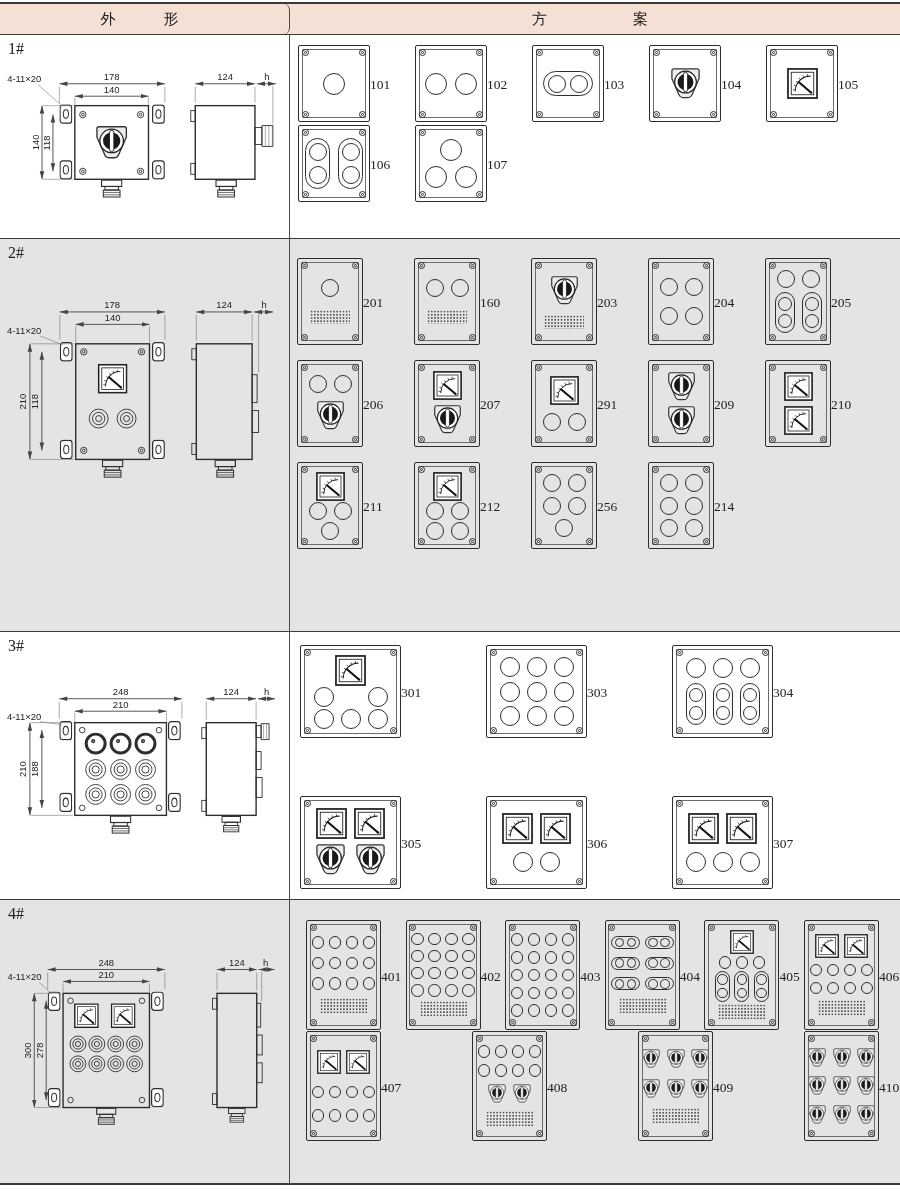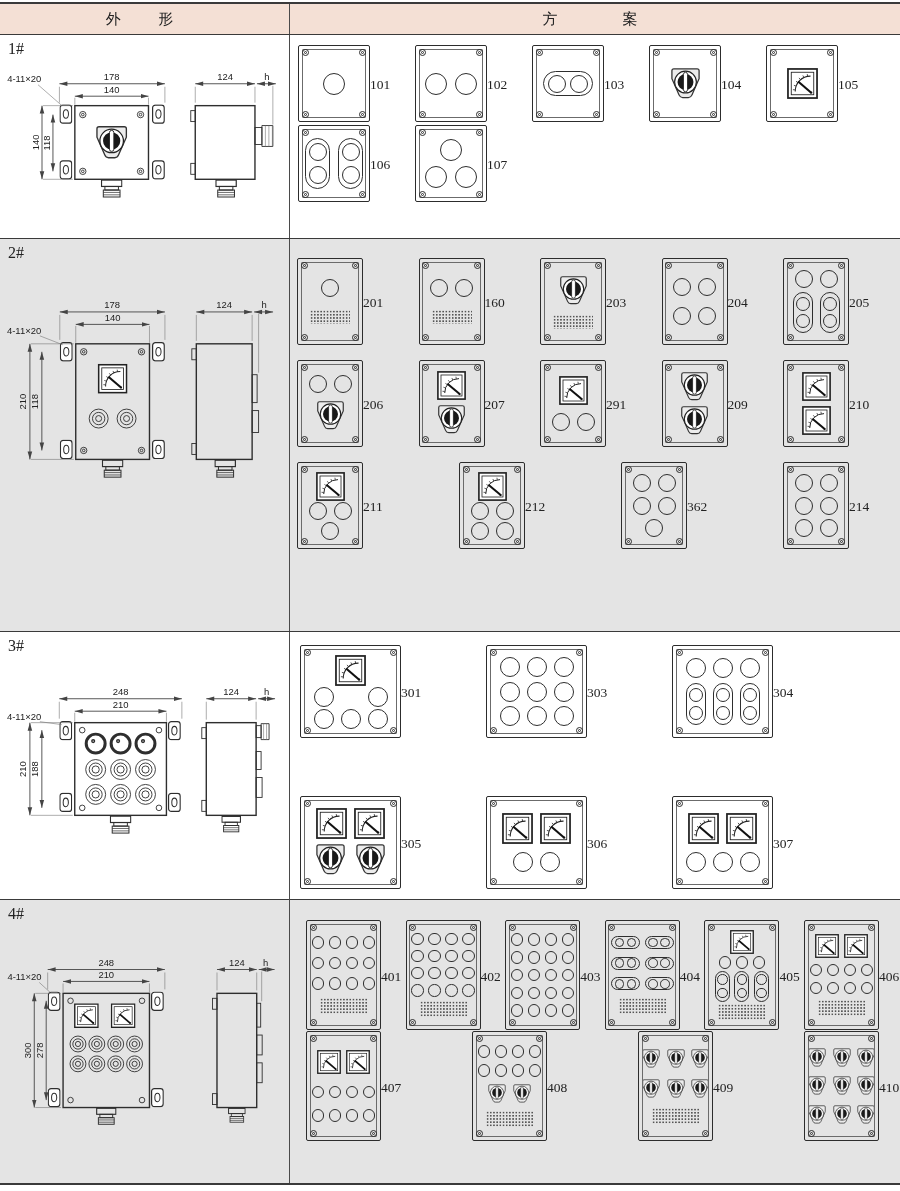--- a/index.html
+++ b/index.html
@@ -1,22 +1,22 @@
 <!DOCTYPE html>
 <html><head>
 <meta charset="utf-8">
 <style>
   html,body{margin:0;padding:0;background:#fff;}
   .page{position:relative;width:900px;height:1191px;background:#fff;overflow:hidden;
         font-family:"Liberation Serif",serif;color:#222;}
   
   .thead{display:grid;grid-template-columns:290px 1fr;box-sizing:border-box;height:33px;margin-top:2px;
          border-top:2px solid #3a3a3a;border-bottom:1.5px solid #3a3a3a;background:#f4e0d5;}
-  .th{display:flex;align-items:center;justify-content:center;font-family:Liberation Serif, serif;
-      font-size:15px;letter-spacing:10px;color:#222;white-space:pre;}
+  .th{display:flex;align-items:center;justify-content:center;font-family:Liberation Mono, monospace;
+      font-size:15px;letter-spacing:10px;color:#222;white-space:pre;border-radius:6px;}
   .th.leftH{border-right:1.3px solid #4a4a4a;}
   .trow{display:grid;grid-template-columns:290px 1fr;box-sizing:border-box;border-bottom:1.5px solid #3a3a3a;position:relative;}
   .trow:last-of-type{border-bottom:2px solid #3a3a3a;}
   .trow.alt{background:#e4e4e4;}
   .cell-left{position:relative;border-right:1.3px solid #4a4a4a;}
   .row-label{position:absolute;top:5px;left:8px;font-size:16px;font-family:"Liberation Serif",serif;}
   .cell-left svg.drawing{position:absolute;left:0;top:0;width:100%;height:100%;}
   
   .schemes{display:flex;flex-wrap:wrap;align-content:flex-start;box-sizing:border-box;}
   .scheme-cell{display:flex;flex-direction:row;align-items:center;width:var(--cellw);margin-bottom:var(--mb);}
@@ -42,21 +42,21 @@
   .it-sh .shc{width:var(--shc);height:var(--shc);border:1.2px solid #2e2e2e;border-radius:50%;box-sizing:border-box;}
   .it-plate{width:var(--plw);height:var(--plh);
             background-image:radial-gradient(#555 0.8px,transparent 0.95px);background-size:3.2px 3.2px;}
   .scheme-label{margin-top:3px;font-size:13.5px;font-family:"Liberation Serif",serif;text-align:center;}
   
   .r1{--cellw:117px;--pw:72px;--ph:77px;--circ:22px;--meter:31px;--sw:33px;
       --svw:25px;--svh:51px;--svc:18px;--shw:50px;--shh:25px;--shc:18px;
       --plw:40px;--plh:15px;--gap:8px;--mb:3px;padding:10px 0 0 8px;}
   .r2{--cellw:117px;--pw:66px;--ph:87px;--circ:18px;--meter:29px;--sw:31px;
       --svw:20px;--svh:41px;--svc:14px;--shw:44px;--shh:20px;--shc:14px;
-      --plw:40px;--plh:14px;--gap:7px;--mb:15px;padding:19px 0 0 7px;justify-content:space-between;}
+      --plw:40px;--plh:14px;--gap:7px;--mb:15px;padding:19px 0 0 7px;}
   .r3{--cellw:146px;--pw:101px;--ph:93px;--circ:20px;--meter:31px;--sw:33px;
       --svw:20px;--svh:42px;--svc:14px;--shw:46px;--shh:22px;--shc:15px;
       --plw:44px;--plh:15px;--gap:7px;--mb:18px;padding:13px 0 0 10px;gap:40px;}
   .r4{--cellw:96px;--pw:75px;--ph:110px;--circ:12.5px;--meter:24px;--sw:20px;
       --svw:15px;--svh:31px;--svc:10.5px;--shw:29px;--shh:13px;--shc:9.5px;
       --plw:47px;--plh:16px;--gap:4.5px;--mb:1px;padding:20px 0 0 16px;justify-content:space-between;}
   
   .ol{stroke:#2e2e2e;stroke-width:1.4;fill:none;}
   .ol2{stroke:#2e2e2e;stroke-width:0.9;fill:none;}
   .dl{stroke:#444;stroke-width:0.9;fill:none;}
@@ -617,21 +617,21 @@
               <div class="it-circ"></div>
             </div>
             <div class="prow">
               <div class="it-circ"></div>
               <div class="it-circ"></div>
             </div>
             <div class="prow">
               <div class="it-circ"></div>
             </div>
           </div>
-          <div class="scheme-label">362</div>
+          <div class="scheme-label">256</div>
         </div>
         <div class="scheme-cell">
           <div class="panel">
             <i class="screw tl"></i>
             <i class="screw tr"></i>
             <i class="screw bl"></i>
             <i class="screw br"></i>
             <div class="prow">
               <div class="it-circ"></div>
               <div class="it-circ"></div>

